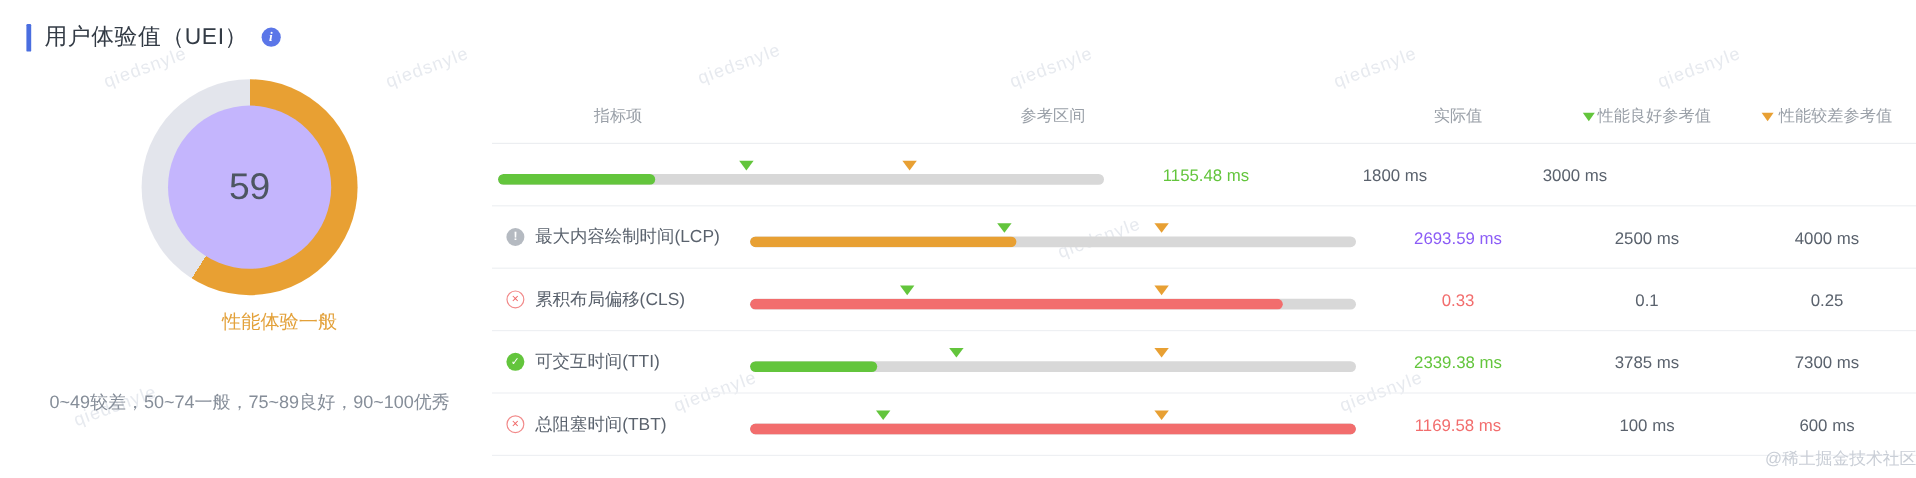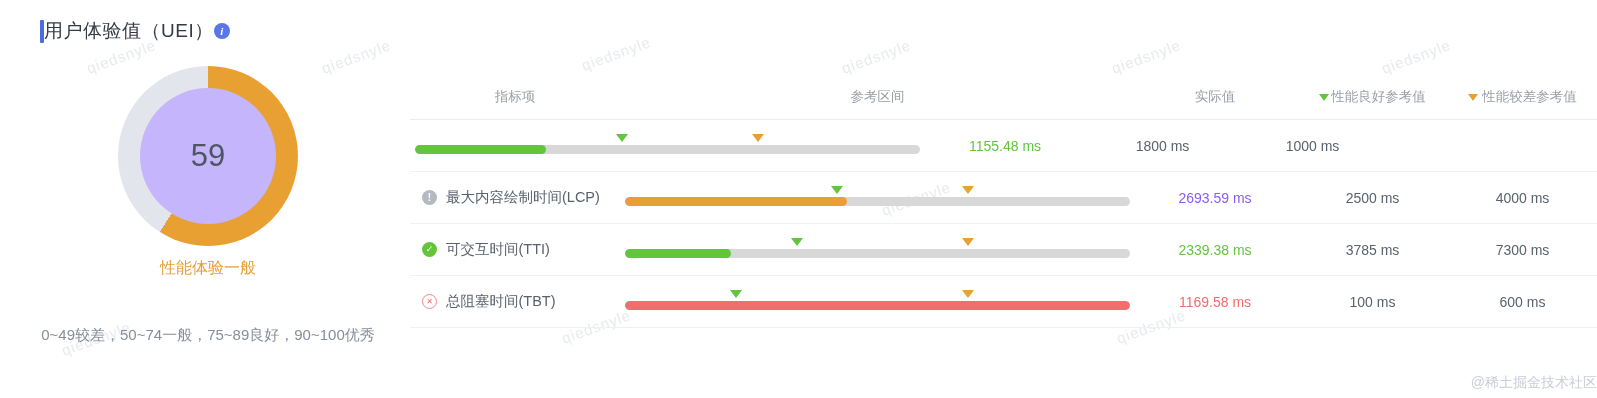--- a/index.html
+++ b/index.html
@@ -16,22 +16,22 @@
     font-size:15px;
     transform:rotate(-20deg);
     font-family:"Liberation Sans",sans-serif;
     letter-spacing:1px;
     pointer-events:none;
     user-select:none;
     opacity:.75;
   }
   
   .page-header{
-    position:absolute;left:40px;top:18px;
-    display:flex;align-items:center;
+    position:absolute;left:22px;top:18px;
+    display:flex;align-items:center;gap:11px;
   }
   .accent-bar{
     width:4px;height:23px;background:#4a6ee0;border-radius:1px;
   }
   .page-title{
     font-size:19px;color:#333b45;letter-spacing:.5px;
     white-space:nowrap;
   }
   .info-icon{
     width:16px;height:16px;border-radius:50%;
@@ -52,21 +52,21 @@
   .gauge-hole{
     position:absolute;left:22px;top:22px;right:22px;bottom:22px;
     background:#c4b5fd;border-radius:50%;
     display:flex;align-items:center;justify-content:center;
   }
   .gauge-value{
     font-size:31px;color:#4d5662;font-weight:400;
   }
   .gauge-label{
     position:absolute;left:0;top:258px;width:416px;
-    text-align:center;font-size:16px;color:#e3a13a;
+    text-align:center;font-size:16px;color:#e3a13a;padding-left:25px;
   }
   .gauge-legend{
     position:absolute;left:0;top:326px;width:416px;
     text-align:center;font-size:15px;color:#868e99;
   }
   
   .table{
     position:absolute;left:410px;top:75px;
     width:1187px;
   }
@@ -183,21 +183,21 @@
           <div class="bar-outer">
             <div class="bar-track">
               <div class="bar-fill" style="width:26%;background:#63c53c;"></div>
             </div>
             <div class="marker marker-good" style="left:41%;"></div>
             <div class="marker marker-bad" style="left:68%;"></div>
           </div>
         </div>
         <div class="c-actual val" style="color:#63c53c;">1155.48 ms</div>
         <div class="c-good ref">1800 ms</div>
-        <div class="c-bad ref">1000 ms</div>
+        <div class="c-bad ref">3000 ms</div>
       </div>
       <div class="t-row t-body-row">
         <div class="c-metric">
           <span class="status-icon status-warn"></span>
           <span class="metric-text">最大内容绘制时间(LCP)</span>
         </div>
         <div class="c-range">
           <div class="bar-outer">
             <div class="bar-track">
               <div class="bar-fill" style="width:44%;background:#e8a033;"></div>
@@ -205,20 +205,38 @@
             <div class="marker marker-good" style="left:42%;"></div>
             <div class="marker marker-bad" style="left:68%;"></div>
           </div>
         </div>
         <div class="c-actual val" style="color:#8b5cf6;">2693.59 ms</div>
         <div class="c-good ref">2500 ms</div>
         <div class="c-bad ref">4000 ms</div>
       </div>
       <div class="t-row t-body-row">
         <div class="c-metric">
+          <span class="status-icon status-bad"></span>
+          <span class="metric-text">累积布局偏移(CLS)</span>
+        </div>
+        <div class="c-range">
+          <div class="bar-outer">
+            <div class="bar-track">
+              <div class="bar-fill" style="width:88%;background:#f26d6d;"></div>
+            </div>
+            <div class="marker marker-good" style="left:26%;"></div>
+            <div class="marker marker-bad" style="left:68%;"></div>
+          </div>
+        </div>
+        <div class="c-actual val" style="color:#f26d6d;">0.33</div>
+        <div class="c-good ref">0.1</div>
+        <div class="c-bad ref">0.25</div>
+      </div>
+      <div class="t-row t-body-row">
+        <div class="c-metric">
           <span class="status-icon status-ok"></span>
           <span class="metric-text">可交互时间(TTI)</span>
         </div>
         <div class="c-range">
           <div class="bar-outer">
             <div class="bar-track">
               <div class="bar-fill" style="width:21%;background:#63c53c;"></div>
             </div>
             <div class="marker marker-good" style="left:34%;"></div>
             <div class="marker marker-bad" style="left:68%;"></div>

